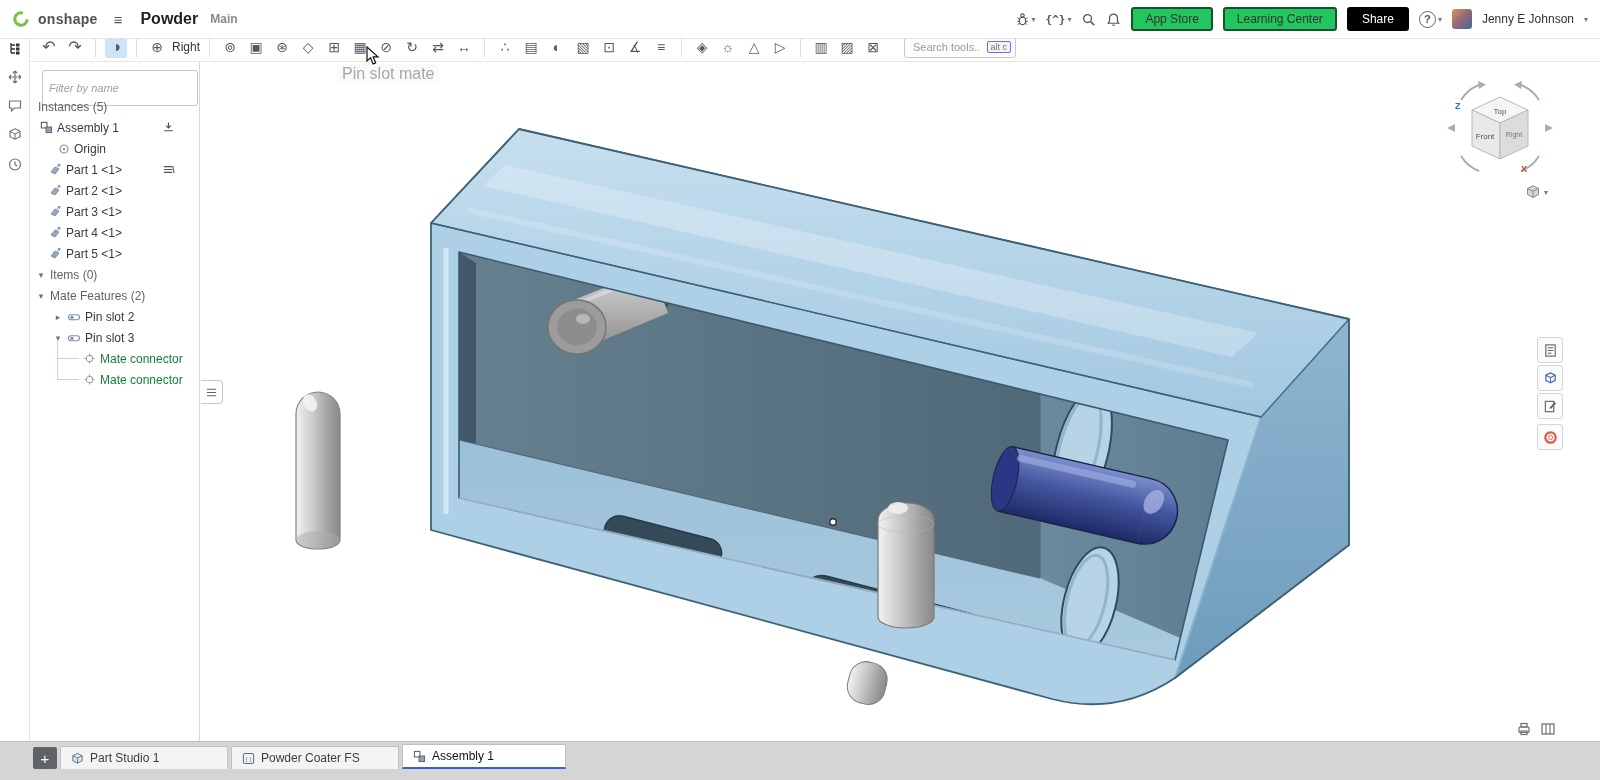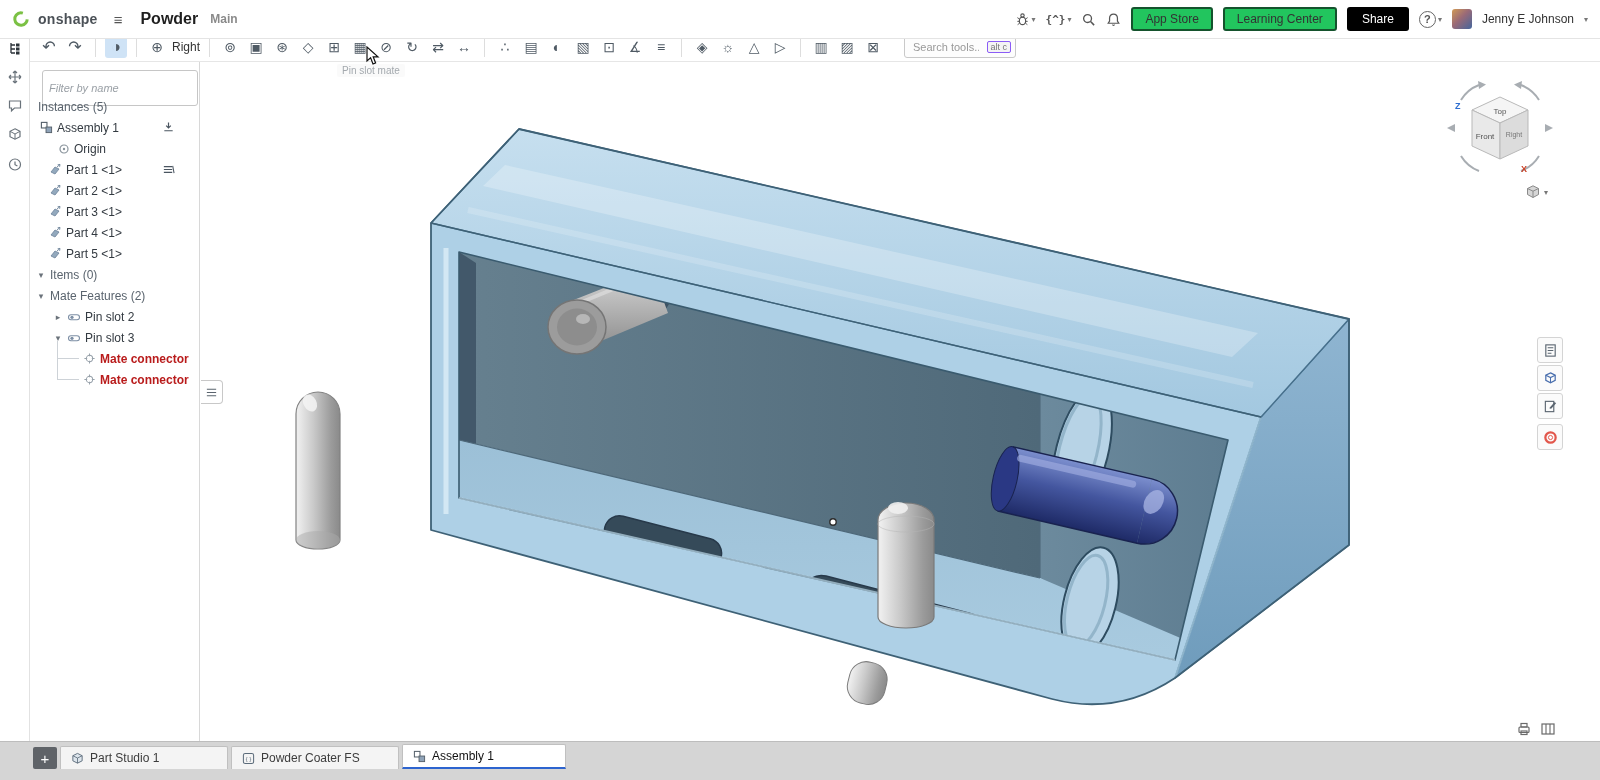--- a/index.html
+++ b/index.html
@@ -58,30 +58,30 @@
     border-right:1px solid #d8d8d8; font-size:12px; color:#39424b; z-index:10; }
   .filter-row { position:absolute; left:0; top:8px; width:100%; display:flex; align-items:center; padding:0 6px 0 8px; gap:4px; }
   .filter-input { flex:1; height:36px; border:1px solid #c6c6c6; border-radius:3px; font-size:11px;
     padding:0 6px; color:#444; outline:none; font-family:"Liberation Sans", sans-serif; }
   .filter-input::placeholder { font-style:italic; color:#9aa0a6; }
   .treelist { position:absolute; top:34px; left:0; right:0; }
   .prow { display:flex; align-items:center; height:21px; white-space:nowrap; gap:4px; }
   .hdr { color:#5a646e; }
   .chev { font-size:9px; color:#6b737b; width:10px; text-align:center; flex:0 0 auto; }
   .pname { color:#333a41; }
-  .gray { color:#b91c1c;font-weight:bold; }
+  .gray { color:#15803d; }
   .row-right { margin-left:auto; margin-right:24px; }
   .gv { position:absolute; left:27px; top:279px; width:1px; height:39px; background:#cdd2d7; }
   .gh1 { position:absolute; left:27px; top:296px; width:22px; height:1px; background:#cdd2d7; }
   .gh2 { position:absolute; left:27px; top:317px; width:22px; height:1px; background:#cdd2d7; }
 
   
   .canvas { position:absolute; left:201px; top:62px; width:1399px; height:679px; background:#fff; }
   .scene { position:absolute; left:0; top:0; }
-  .tooltip { position:absolute; left:136px; top:2px; font-size:10px; color:#7d848b;
+  .tooltip { position:absolute; left:136px; top:2px; font-size:16px; color:#7d848b;
     background:rgba(244,245,246,.75); padding:1px 5px; border-radius:2px; opacity:.7; }
   .cursor { position:absolute; left:366px; top:46px; z-index:60; }
   .handle { position:absolute; left:0px; top:318px; width:22px; height:24px; background:#fff;
     border:1px solid #c8c8c8; border-left:none; border-radius:0 4px 4px 0;
     display:flex; align-items:center; justify-content:center; }
   .viewcube { position:absolute; right:45px; top:14px; }
   .viewopts { position:absolute; right:52px; top:122px; display:flex; align-items:center; gap:3px; }
   .dock { position:absolute; left:1336px; display:flex; flex-direction:column; gap:2px; }
   .dockbtn { width:26px; height:26px; background:#fbfbfb; border:1px solid #d4d4d4; border-radius:3px;
     display:flex; align-items:center; justify-content:center; }

